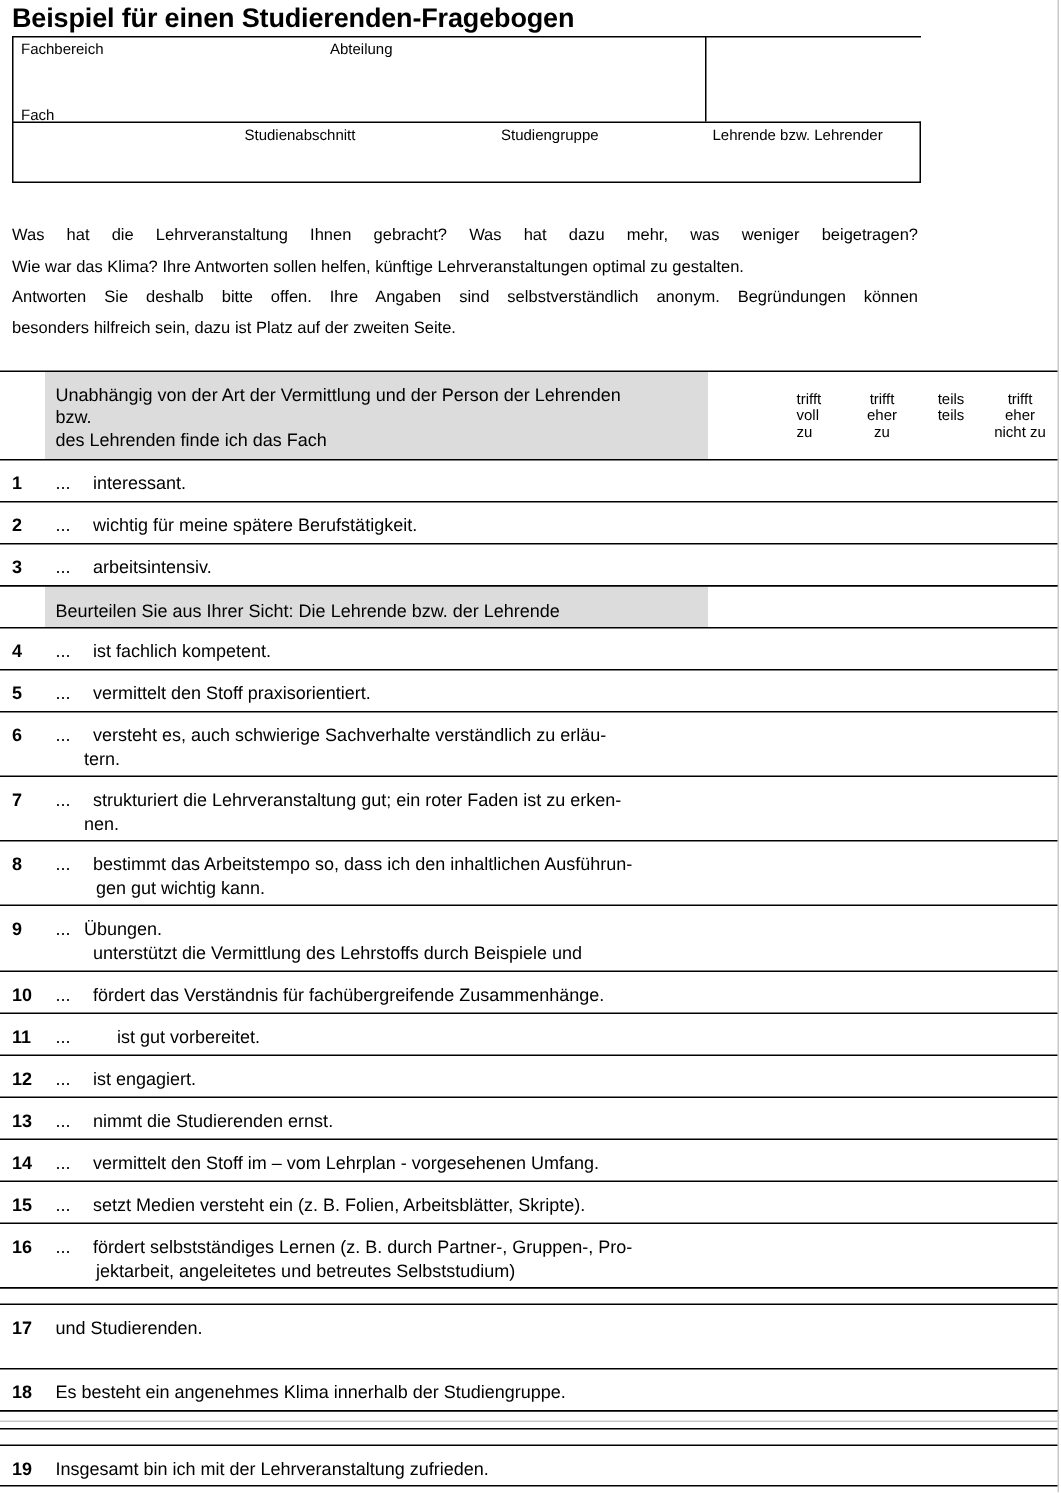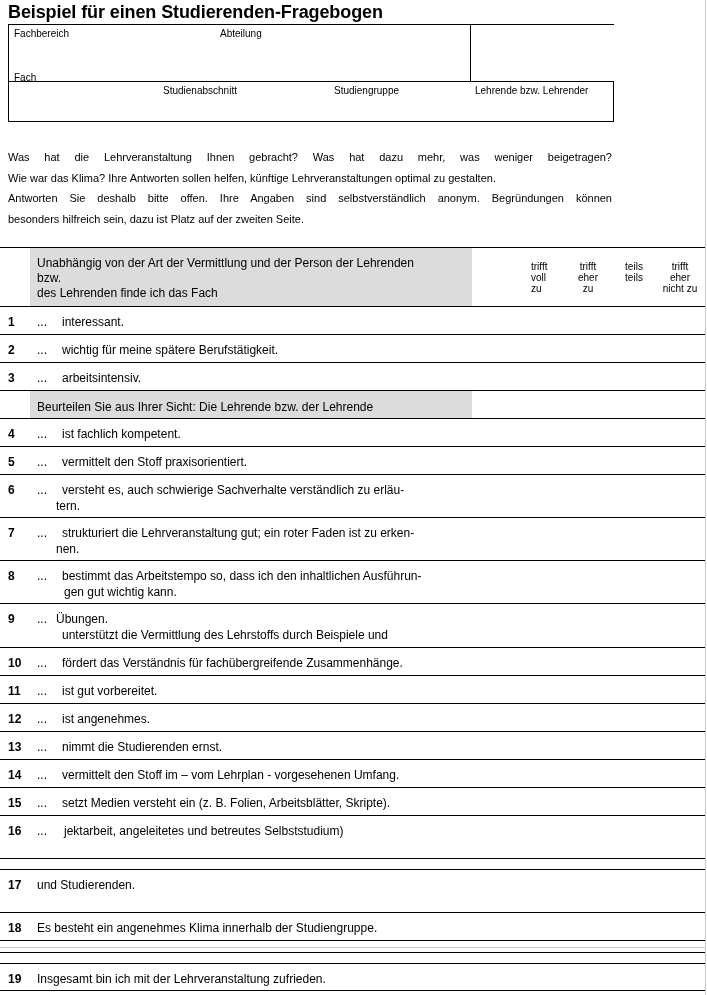--- a/index.html
+++ b/index.html
@@ -161,29 +161,29 @@
     <div class="hline" style="left: 0px; top: 647px; width: 705px;"></div>
     <div class="num" style="top: 656px;">10</div>
     <div class="dots" style="top: 656px;">...</div>
     <div class="item" style="left: 62px; top: 655px;">
       <div>fördert das Verständnis für fachübergreifende Zusammenhänge.</div>
     </div>
     <div class="abs" style="left: 472px; top: 648px; width: 233px; height: 27px;"></div>
     <div class="hline" style="left: 0px; top: 675px; width: 705px;"></div>
     <div class="num" style="top: 684px;">11</div>
     <div class="dots" style="top: 684px;">...</div>
-    <div class="item" style="left: 62px; top: 683px;">
+    <div class="item" style="left: 78px; top: 683px;">
       <div>ist gut vorbereitet.</div>
     </div>
     <div class="abs" style="left: 472px; top: 676px; width: 233px; height: 27px;"></div>
     <div class="hline" style="left: 0px; top: 703px; width: 705px;"></div>
     <div class="num" style="top: 712px;">12</div>
     <div class="dots" style="top: 712px;">...</div>
     <div class="item" style="left: 62px; top: 711px;">
-      <div>ist angenehmes.</div>
+      <div>ist engagiert.</div>
     </div>
     <div class="abs" style="left: 472px; top: 704px; width: 233px; height: 27px;"></div>
     <div class="hline" style="left: 0px; top: 731px; width: 705px;"></div>
     <div class="num" style="top: 740px;">13</div>
     <div class="dots" style="top: 740px;">...</div>
     <div class="item" style="left: 62px; top: 739px;">
       <div>nimmt die Studierenden ernst.</div>
     </div>
     <div class="abs" style="left: 472px; top: 732px; width: 233px; height: 27px;"></div>
     <div class="hline" style="left: 0px; top: 759px; width: 705px;"></div>
@@ -197,20 +197,21 @@
     <div class="num" style="top: 796px;">15</div>
     <div class="dots" style="top: 796px;">...</div>
     <div class="item" style="left: 62px; top: 795px;">
       <div>setzt Medien versteht ein (z. B. Folien, Arbeitsblätter, Skripte).</div>
     </div>
     <div class="abs" style="left: 472px; top: 788px; width: 233px; height: 27px;"></div>
     <div class="hline" style="left: 0px; top: 815px; width: 705px;"></div>
     <div class="num" style="top: 824px;">16</div>
     <div class="dots" style="top: 824px;">...</div>
     <div class="item" style="left: 62px; top: 823px;">
+      <div>fördert selbstständiges Lernen (z. B. durch Partner-, Gruppen-, Pro-</div>
       <div style="margin-left: 2px;">jektarbeit, angeleitetes und betreutes Selbststudium)</div>
     </div>
     <div class="abs" style="left: 472px; top: 816px; width: 233px; height: 42px;"></div>
     <div class="hline" style="left: 0px; top: 858px; width: 705px;"></div>
     <div class="num" style="top: 878px;">17</div>
     <div class="item" style="left: 37px; top: 877px;">
       <div style="margin-left: 0px;">und Studierenden.</div>
     </div>
     <div class="abs" style="left: 472px; top: 870px; width: 233px; height: 42px;"></div>
     <div class="hline" style="left: 0px; top: 912px; width: 705px;"></div>

